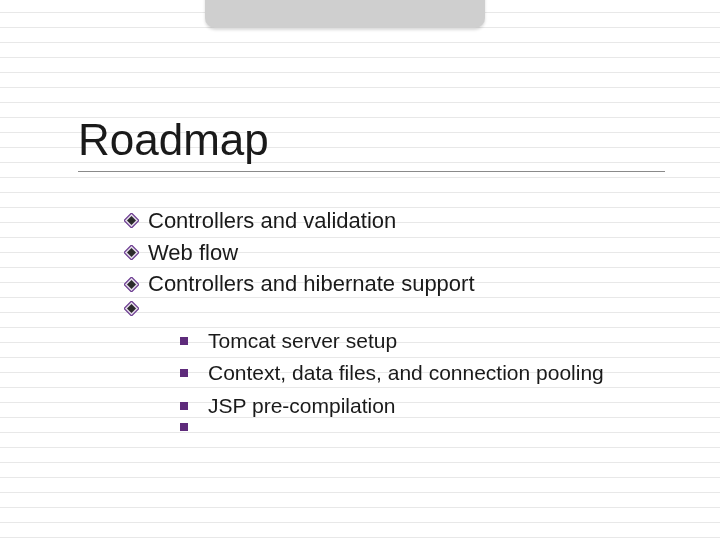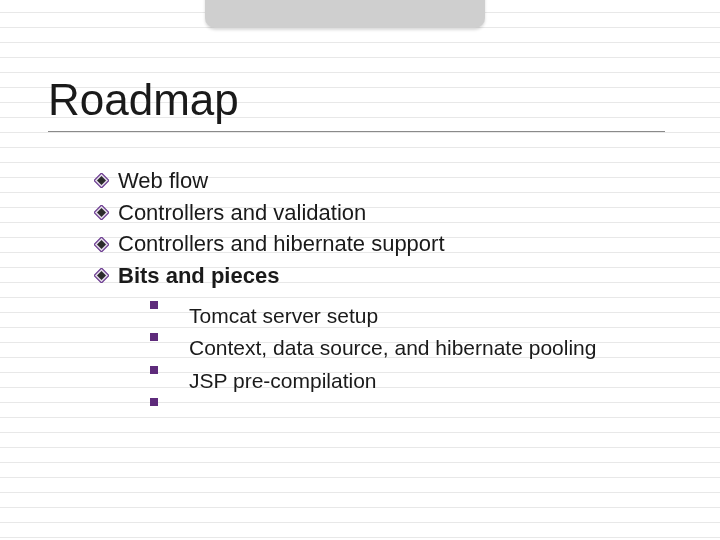--- a/index.html
+++ b/index.html
@@ -32,21 +32,22 @@
     height: 34px;
     background: #cfcfcf;
     border-bottom-left-radius: 10px;
     border-bottom-right-radius: 10px;
     box-shadow: 0 2px 3px rgba(0,0,0,0.15);
     z-index: 1;
   }
   .content {
     position: relative;
     z-index: 2;
-    padding: 75px 55px 0 48px;
+    padding: 75px 55px 0 78px;
+    margin-top: 40px;
   }
   .title {
     font-size: 44px;
     font-weight: 400;
     color: #1a1a1a;
     font-family: Verdana, Tahoma, sans-serif;
     margin-bottom: 6px;
   }
   .title-underline {
     border: none;
@@ -76,22 +77,22 @@
     position: relative;
     flex: 0 0 15px;
   }
   .diamond svg { display: block; }
   .sub-bullets {
     padding-left: 56px;
     padding-top: 8px;
   }
   .sub-row {
     display: flex;
-    align-items: flex-start;
-    gap: 31px;
+    align-items: center;
+    gap: 20px;
     margin-bottom: 3px;
   }
   .square {
     width: 8px;
     height: 8px;
     background: #5e2b7b;
     flex: 0 0 8px;
   }
   .sub-row .txt {
     font-size: 21px;
@@ -112,61 +113,60 @@
 
   <div class="bullets">
 
     <div class="bullet-row">
       <span class="diamond">
         <svg width="15" height="15" viewBox="0 0 15 15">
           <polygon points="7.5,0 15,7.5 7.5,15 0,7.5" fill="#e4dcea" stroke="#6b3b90" stroke-width="1.2"></polygon>
           <polygon points="7.5,3 12,7.5 7.5,12 3,7.5" fill="#2b2b2b"></polygon>
         </svg>
       </span>
-      <span class="txt">Web flow</span>
+      <span class="txt">Controllers and validation</span>
     </div>
 
     <div class="bullet-row">
       <span class="diamond">
         <svg width="15" height="15" viewBox="0 0 15 15">
           <polygon points="7.5,0 15,7.5 7.5,15 0,7.5" fill="#e4dcea" stroke="#6b3b90" stroke-width="1.2"></polygon>
           <polygon points="7.5,3 12,7.5 7.5,12 3,7.5" fill="#2b2b2b"></polygon>
         </svg>
       </span>
-      <span class="txt">Controllers and validation</span>
+      <span class="txt">Web flow</span>
     </div>
 
     <div class="bullet-row">
       <span class="diamond">
         <svg width="15" height="15" viewBox="0 0 15 15">
           <polygon points="7.5,0 15,7.5 7.5,15 0,7.5" fill="#e4dcea" stroke="#6b3b90" stroke-width="1.2"></polygon>
           <polygon points="7.5,3 12,7.5 7.5,12 3,7.5" fill="#2b2b2b"></polygon>
         </svg>
       </span>
       <span class="txt">Controllers and hibernate support</span>
     </div>
 
     <div class="bullet-row bold">
       <span class="diamond">
         <svg width="15" height="15" viewBox="0 0 15 15">
           <polygon points="7.5,0 15,7.5 7.5,15 0,7.5" fill="#e4dcea" stroke="#6b3b90" stroke-width="1.2"></polygon>
           <polygon points="7.5,3 12,7.5 7.5,12 3,7.5" fill="#2b2b2b"></polygon>
         </svg>
       </span>
-      <span class="txt">Bits and pieces</span>
     </div>
 
     <div class="sub-bullets">
       <div class="sub-row">
         <span class="square"></span>
         <span class="txt">Tomcat server setup</span>
       </div>
       <div class="sub-row">
         <span class="square"></span>
-        <span class="txt">Context, data source, and hibernate pooling</span>
+        <span class="txt">Context, data files, and connection pooling</span>
       </div>
       <div class="sub-row">
         <span class="square"></span>
         <span class="txt">JSP pre-compilation</span>
       </div>
       <div class="sub-row">
         <span class="square"></span>
       </div>
     </div>
 

